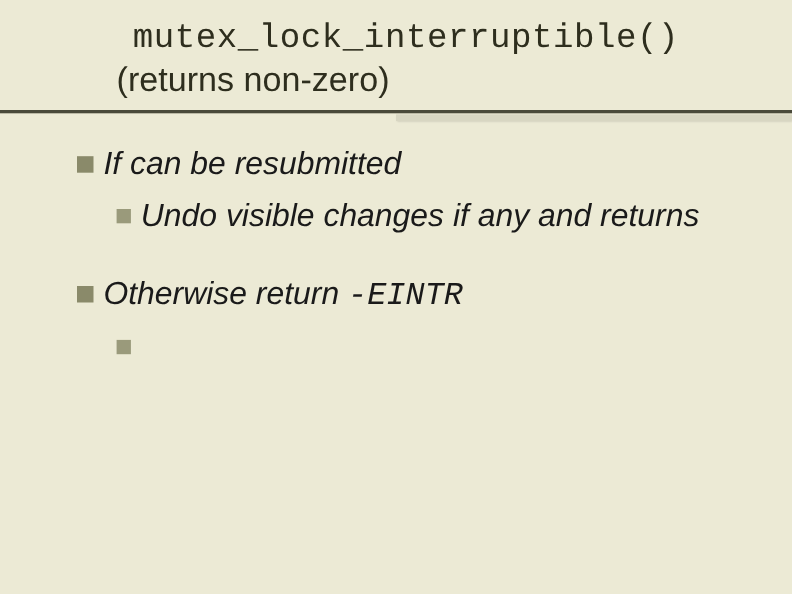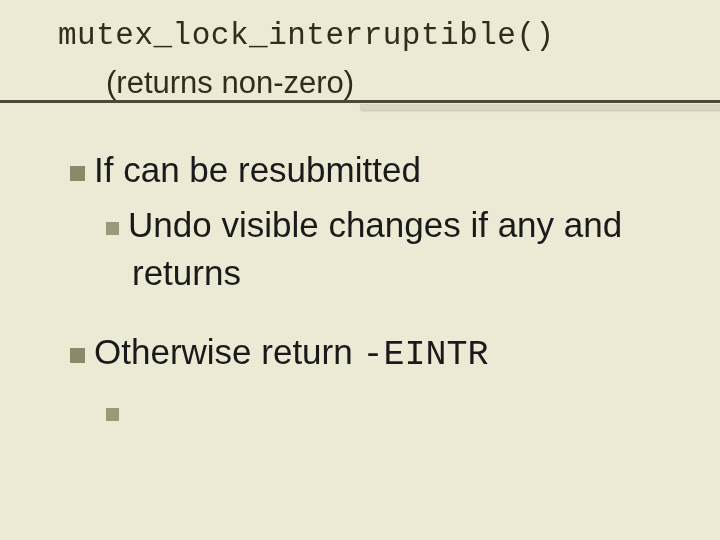--- a/index.html
+++ b/index.html
@@ -22,27 +22,28 @@
     position: absolute;
     top: 18px;
     left: 58px;
     right: 40px;
   }
   .title-line1 {
     font-family: "Courier New", Courier, monospace;
     font-size: 31px;
     letter-spacing: 0.5px;
     color: #2e2e1e;
+    text-align: center;
   }
   .title-line2 {
     font-family: Arial, Helvetica, sans-serif;
     font-size: 31px;
     color: #2e2e1e;
     padding-left: 48px;
-    margin-top: 12px;
+    margin-top: 2px;
   }
   .rule-stack {
     position: absolute;
     top: 100px;
     left: 0;
     width: 720px;
   }
   .rule1 {
     height: 3px;
     background: #4a4a3a;
@@ -52,25 +53,26 @@
     position: absolute;
     top: 4px;
     left: 360px;
     width: 360px;
     height: 6px;
     background: #d8d6c2;
     box-shadow: 1px 1px 2px rgba(0,0,0,0.18);
   }
   .body {
     position: absolute;
-    top: 140px;
+    top: 124px;
     left: 70px;
     right: 50px;
-    font-size: 35px;
+    font-size: 29px;
     line-height: 1.35;
+    font-style: italic;
   }
   .lvl1 {
     margin-top: 6px;
     margin-bottom: 4px;
     padding-left: 26px;
     text-indent: -26px;
   }
   .lvl2 {
     margin-top: 8px;
     margin-bottom: 8px;

